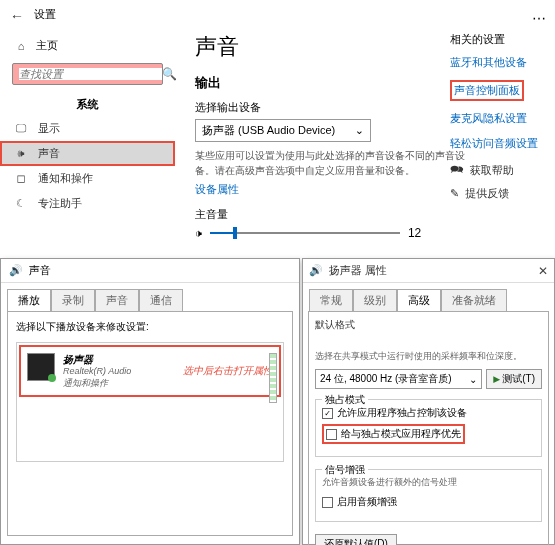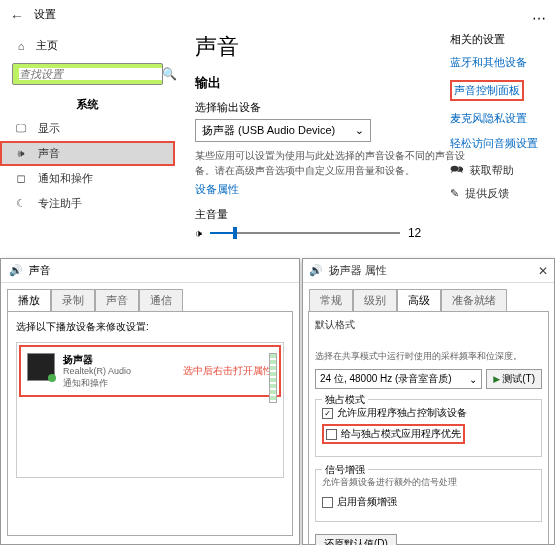--- a/index.html
+++ b/index.html
@@ -7,21 +7,21 @@
 
 
 .settings-window { position: absolute; top: 0; left: 0; width: 555px; height: 258px; background: #fff; }
 .settings-header { display: flex; align-items: center; padding: 6px 10px; gap: 10px; }
 .back-arrow { font-size: 14px; color: #333; }
 .dots { position: absolute; right: 8px; top: 10px; font-size: 14px; letter-spacing: 1px; }
 
 .settings-body { display: flex; }
 .sidebar { width: 175px; padding: 6px 0 0 0; }
 .home-row { display: flex; align-items: center; padding: 4px 14px; gap: 8px; font-size: 11px; }
-.search-box { margin: 6px 12px 8px 12px; display: flex; align-items: center; border: 1px solid #888; border-radius: 2px; padding: 3px 6px; background: #bef264; }
+.search-box { margin: 6px 12px 8px 12px; display: flex; align-items: center; border: 1px solid #888; border-radius: 2px; padding: 3px 6px; background: #fca5a5; }
 .search-input { border: none; outline: none; flex: 1; font-size: 11px; color: #666; font-style: italic; }
 .search-icon { color: #666; font-size: 12px; }
 .category { padding: 4px 18px; font-size: 11px; font-weight: bold; text-align: center; }
 .nav-item { display: flex; align-items: center; padding: 5px 14px; gap: 10px; font-size: 11px; color: #333; }
 .nav-item.active { background: #d8d8d8; border: 2px solid #e74c3c; padding: 3px 12px; }
 .nav-icon { width: 14px; text-align: center; color: #444; }
 
 .main-area { flex: 1; padding: 4px 10px 0 20px; position: relative; }
 .page-title { font-size: 22px; font-weight: 300; margin-bottom: 12px; }
 .section-h { font-size: 13px; font-weight: 600; margin-bottom: 8px; }
@@ -45,21 +45,21 @@
 
 .sound-dialog { position: absolute; left: 0; top: 258px; width: 300px; height: 287px; background: #fff; border: 1px solid #999; box-shadow: 2px 2px 6px rgba(0,0,0,0.2); }
 .dlg-title { background: #fff; padding: 4px 8px; display: flex; align-items: center; gap: 6px; border-bottom: 1px solid #ddd; }
 .dlg-title-icon { font-size: 11px; }
 .dlg-title-text { font-size: 11px; flex: 1; }
 .tabs { display: flex; padding: 6px 6px 0 6px; gap: 0; }
 .tab { border: 1px solid #aaa; border-bottom: none; padding: 3px 10px; font-size: 11px; background: #fff; }
 .tab.inactive { background: #f0f0f0; color: #666; }
 .dlg-body { border: 1px solid #aaa; margin: 0 6px 6px 6px; padding: 8px; height: 225px; position: relative; }
 .dlg-instr { font-size: 10px; margin-bottom: 8px; }
-.device-box { border: 1px solid #ccc; height: 136px; margin-bottom: 8px; position: relative; }
+.device-box { border: 1px solid #ccc; height: 120px; margin-bottom: 8px; position: relative; font-style: italic; }
 .device-item { display: flex; padding: 6px; gap: 8px; border: 2px solid #e74c3c; margin: 2px; align-items: flex-start; }
 .device-icon { width: 28px; height: 28px; background: #222; border: 1px solid #888; position: relative; }
 .device-icon::after { content: ""; position: absolute; right: -2px; bottom: -2px; width: 8px; height: 8px; background: #4caf50; border-radius: 50%; }
 .device-text { font-size: 10px; line-height: 1.3; }
 .device-name { font-weight: bold; }
 .device-sub { color: #666; font-size: 9px; }
 .red-note { color: #e74c3c; font-size: 10px; margin-left: auto; align-self: center; }
 .level-bar { position: absolute; right: 6px; top: 10px; width: 8px; height: 50px; background: repeating-linear-gradient(to bottom, #c0e8c0 0 4px, #fff 4px 6px); border: 1px solid #aaa; }
 .dlg-buttons { display: flex; justify-content: space-between; }
 .btn { border: 1px solid #999; background: #f2f2f2; padding: 2px 8px; font-size: 10px; display: inline-flex; align-items: center; gap: 3px; }

